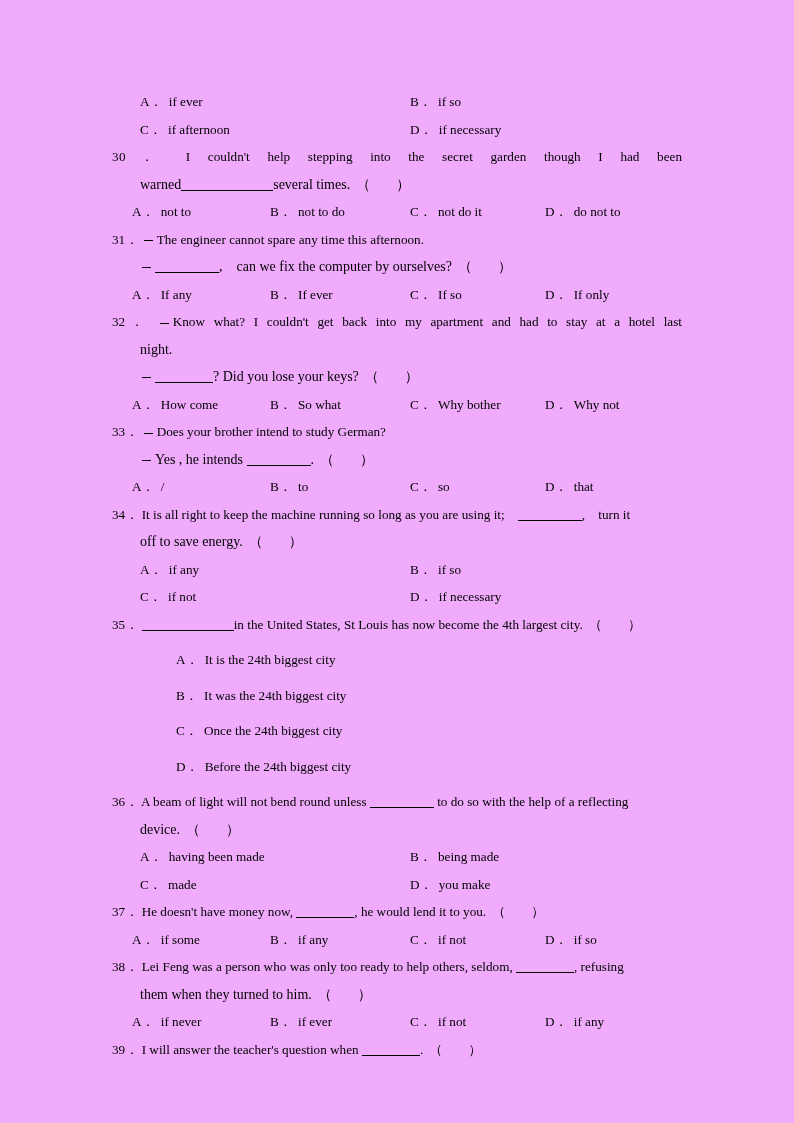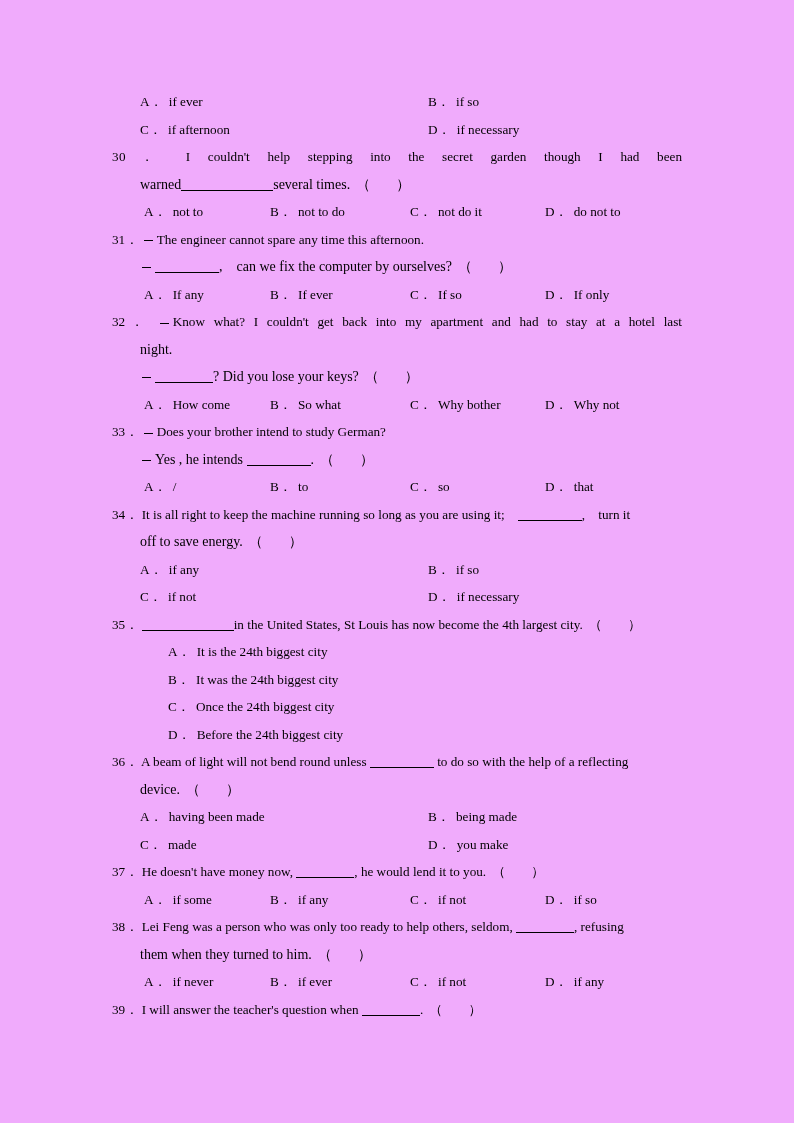--- a/index.html
+++ b/index.html
@@ -92,32 +92,32 @@
     position: relative;
     height: 27.5px;
     white-space: nowrap;
   }
   .opt {
     position: absolute;
     top: 0;
     white-space: nowrap;
   }
   
-  .c4-a { left: 32px; text-align: center; }
+  .c4-a { left: 20px; text-align: center; }
   .c4-b { left: 158px; }
   .c4-c { left: 298px; }
   .c4-d { left: 433px; }
   
   .c2-a { left: 28px; }
-  .c2-b { left: 316px; }
+  .c2-b { left: 298px; }
 
   .opt-stack {
     font-size: 13.2px;
     line-height: 27.5px;
-    margin: 0;
+    margin: 8px;
     padding-left: 56px;
     white-space: nowrap;
   }
 
   .olabel { }
   .olabel .dot { letter-spacing: 0; margin: 0 1px 0 0; }
   .otext { margin-left: 5px; }
 </style>
 </head>
 <body>

